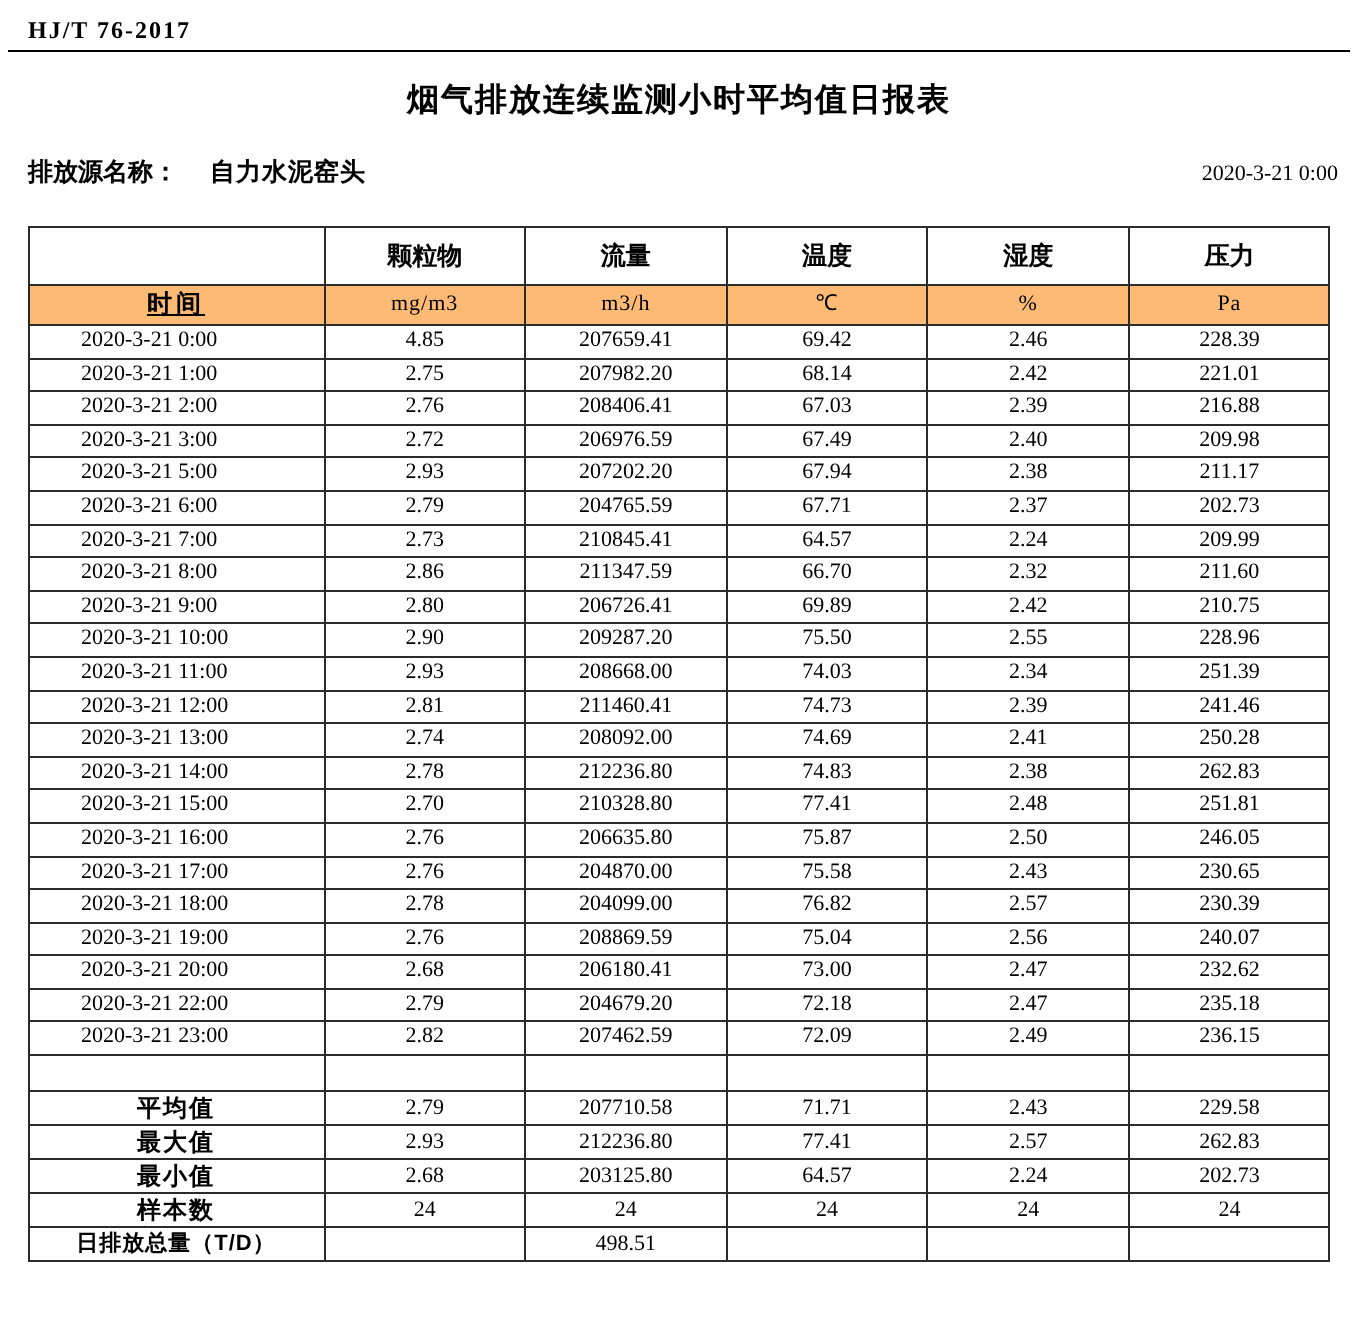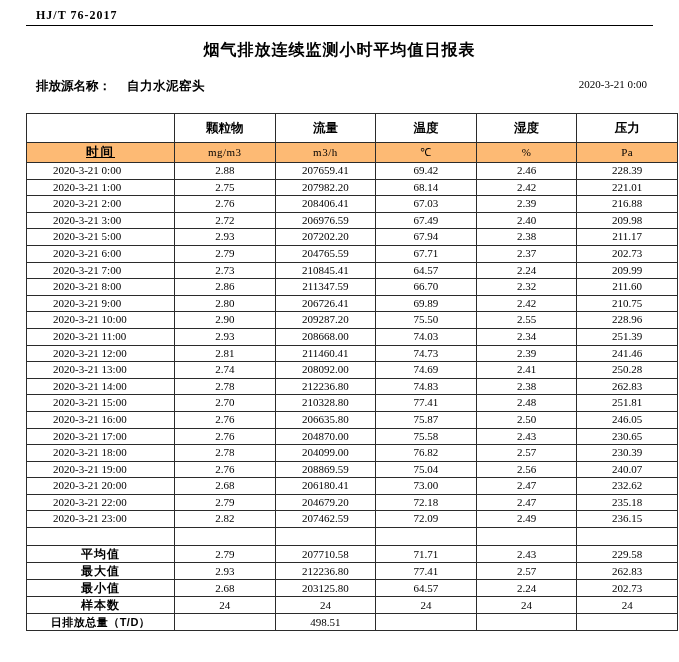--- a/index.html
+++ b/index.html
@@ -12,21 +12,21 @@
     background: #ffffff;
     font-family: "Liberation Sans", sans-serif;
     color: #000000;
     overflow: hidden;
   }
   .page {
     position: relative;
     width: 679px;
     height: 617px;
     box-sizing: border-box;
-    padding: 0 26px;
+    padding: 0 4px;
   }
   .std-code {
     font-family: "Liberation Serif", serif;
     font-size: 12px;
     font-weight: bold;
     letter-spacing: 1px;
     padding-top: 8px;
     padding-left: 10px;
   }
   .rule {
@@ -35,21 +35,21 @@
   }
   .doc-title {
     text-align: center;
     font-size: 16px;
     font-weight: bold;
     letter-spacing: 1px;
     margin-top: 14px;
   }
   .meta-row {
     display: flex;
-    align-items: flex-start;
+    align-items: center;
     justify-content: space-between;
     margin-top: 17px;
     padding: 0 6px 0 10px;
   }
   .meta-left {
     font-size: 12.5px;
     font-weight: bold;
   }
   .meta-left .src-name {
     font-weight: bold;
@@ -171,21 +171,21 @@
         <td class="timecell">时间</td>
         <td>mg/m3</td>
         <td>m3/h</td>
         <td>℃</td>
         <td>%</td>
         <td>Pa</td>
       </tr>
 
       <tr class="data-row">
         <td class="timecell">2020-3-21 0:00</td>
-        <td>2.88</td>
+        <td>4.85</td>
         <td>207659.41</td>
         <td>69.42</td>
         <td>2.46</td>
         <td>228.39</td>
       </tr>
       <tr class="data-row">
         <td class="timecell">2020-3-21 1:00</td>
         <td>2.75</td>
         <td>207982.20</td>
         <td>68.14</td>

